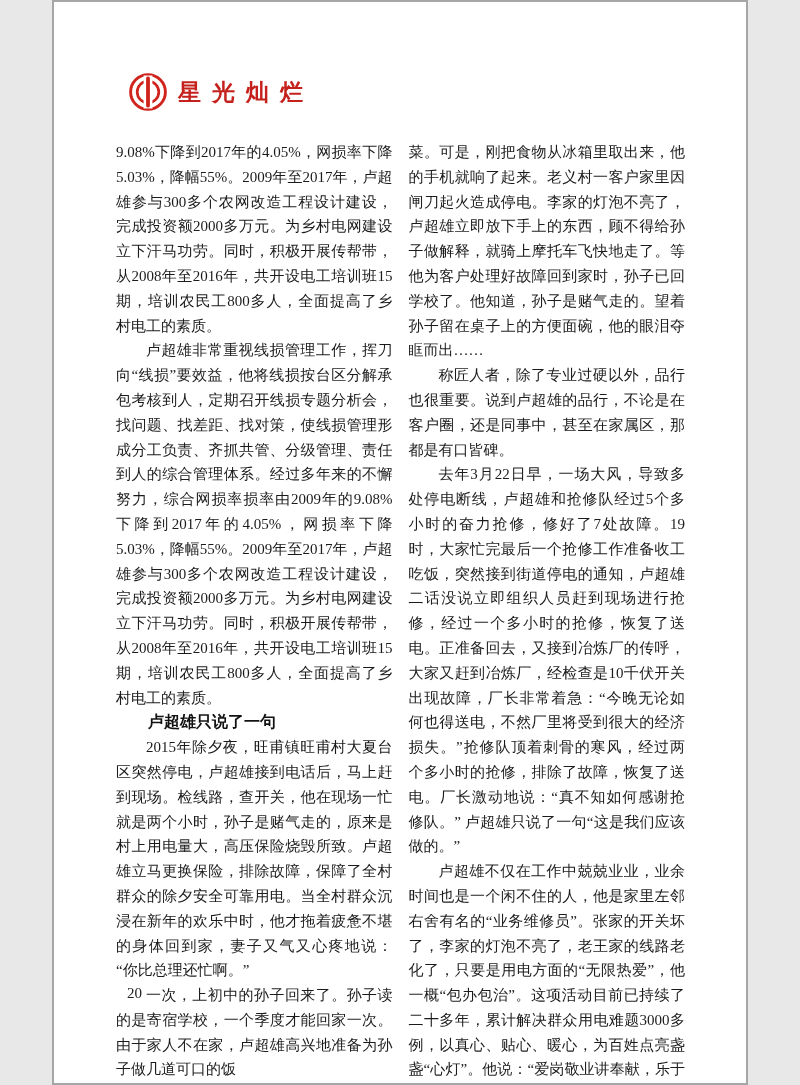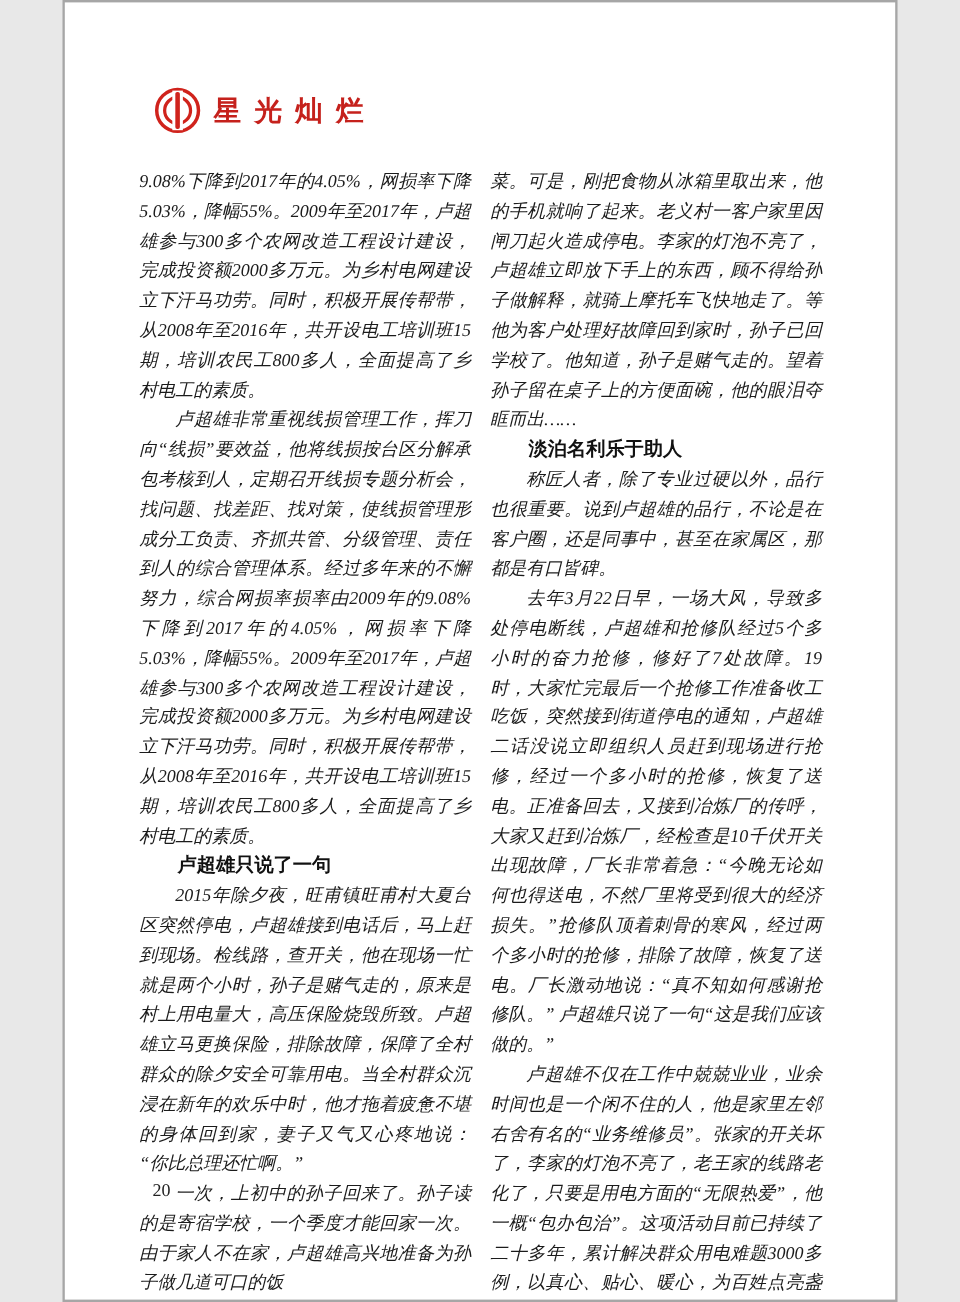--- a/index.html
+++ b/index.html
@@ -35,21 +35,20 @@
   }
   .col { flex: 1 1 0; min-width: 0; }
   .para {
     margin: 0;
     font-size: 15px;
     line-height: 24.8px;
     color: #1b1b1b;
     text-align: justify;
     text-justify: inter-character;
     text-align-last: left;
-    font-style: italic;
   }
   .para.indent { text-indent: 2em; }
   .sec-heading {
     margin: 0;
     font-family: "Liberation Sans", "DejaVu Sans", sans-serif;
     font-size: 16px;
     font-weight: 700;
     line-height: 24.8px;
     color: #111111;
     text-indent: 2em;
@@ -91,21 +90,20 @@
     <section class="col">
       <p class="para">9.08%下降到2017年的4.05%，网损率下降5.03%，降幅55%。2009年至2017年，卢超雄参与300多个农网改造工程设计建设，完成投资额2000多万元。为乡村电网建设立下汗马功劳。同时，积极开展传帮带，从2008年至2016年，共开设电工培训班15期，培训农民工800多人，全面提高了乡村电工的素质。</p>
       <p class="para indent">卢超雄非常重视线损管理工作，挥刀向“线损”要效益，他将线损按台区分解承包考核到人，定期召开线损专题分析会，找问题、找差距、找对策，使线损管理形成分工负责、齐抓共管、分级管理、责任到人的综合管理体系。经过多年来的不懈努力，综合网损率损率由2009年的9.08%下降到2017年的4.05%，网损率下降5.03%，降幅55%。2009年至2017年，卢超雄参与300多个农网改造工程设计建设，完成投资额2000多万元。为乡村电网建设立下汗马功劳。同时，积极开展传帮带，从2008年至2016年，共开设电工培训班15期，培训农民工800多人，全面提高了乡村电工的素质。</p>
       <h2 class="sec-heading">卢超雄只说了一句</h2>
       <p class="para indent">2015年除夕夜，旺甫镇旺甫村大夏台区突然停电，卢超雄接到电话后，马上赶到现场。检线路，查开关，他在现场一忙就是两个小时，孙子是赌气走的，原来是村上用电量大，高压保险烧毁所致。卢超雄立马更换保险，排除故障，保障了全村群众的除夕安全可靠用电。当全村群众沉浸在新年的欢乐中时，他才拖着疲惫不堪的身体回到家，妻子又气又心疼地说：“你比总理还忙啊。”</p>
       <p class="para indent">一次，上初中的孙子回来了。孙子读的是寄宿学校，一个季度才能回家一次。由于家人不在家，卢超雄高兴地准备为孙子做几道可口的饭</p>
     </section>
 
     <section class="col">
       <p class="para">菜。可是，刚把食物从冰箱里取出来，他的手机就响了起来。老义村一客户家里因闸刀起火造成停电。李家的灯泡不亮了，卢超雄立即放下手上的东西，顾不得给孙子做解释，就骑上摩托车飞快地走了。等他为客户处理好故障回到家时，孙子已回学校了。他知道，孙子是赌气走的。望着孙子留在桌子上的方便面碗，他的眼泪夺眶而出……</p>
-      <h2 class="sec-heading">淡泊名利乐于助人</h2>
       <p class="para indent">称匠人者，除了专业过硬以外，品行也很重要。说到卢超雄的品行，不论是在客户圈，还是同事中，甚至在家属区，那都是有口皆碑。</p>
       <p class="para indent">去年3月22日早，一场大风，导致多处停电断线，卢超雄和抢修队经过5个多小时的奋力抢修，修好了7处故障。19时，大家忙完最后一个抢修工作准备收工吃饭，突然接到街道停电的通知，卢超雄二话没说立即组织人员赶到现场进行抢修，经过一个多小时的抢修，恢复了送电。正准备回去，又接到冶炼厂的传呼，大家又赶到冶炼厂，经检查是10千伏开关出现故障，厂长非常着急：“今晚无论如何也得送电，不然厂里将受到很大的经济损失。”抢修队顶着刺骨的寒风，经过两个多小时的抢修，排除了故障，恢复了送电。厂长激动地说：“真不知如何感谢抢修队。” 卢超雄只说了一句“这是我们应该做的。”</p>
       <p class="para indent">卢超雄不仅在工作中兢兢业业，业余时间也是一个闲不住的人，他是家里左邻右舍有名的“业务维修员”。张家的开关坏了，李家的灯泡不亮了，老王家的线路老化了，只要是用电方面的“无限热爱”，他一概“包办包治”。这项活动目前已持续了二十多年，累计解决群众用电难题3000多例，以真心、贴心、暖心，为百姓点亮盏盏“心灯”。他说：“爱岗敬业讲奉献，乐于助人才是一个共产党员应该做的。而且能帮到大家，我感觉很幸福。”</p>
       <p class="attribution">（苍梧县水利电业有限公司）</p>
     </section>
 
   </div>
 
   <div class="page-number">20</div>
 

